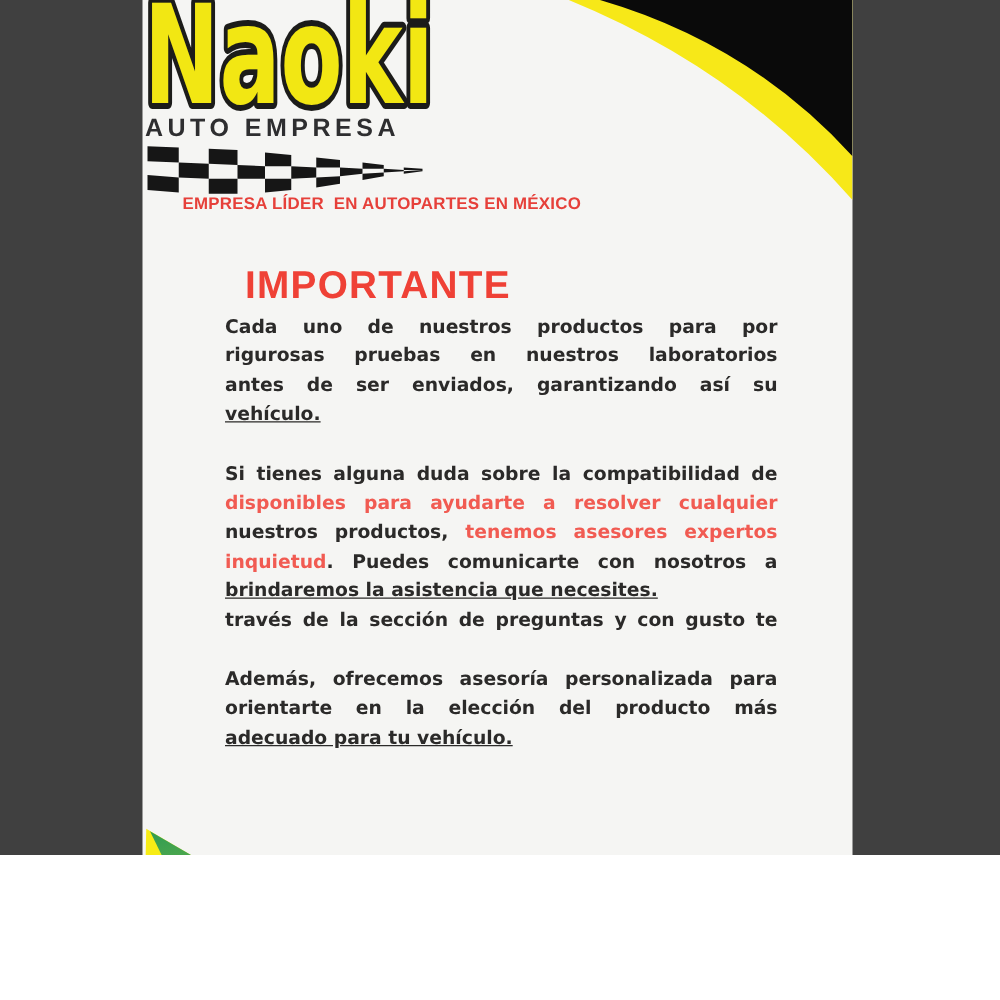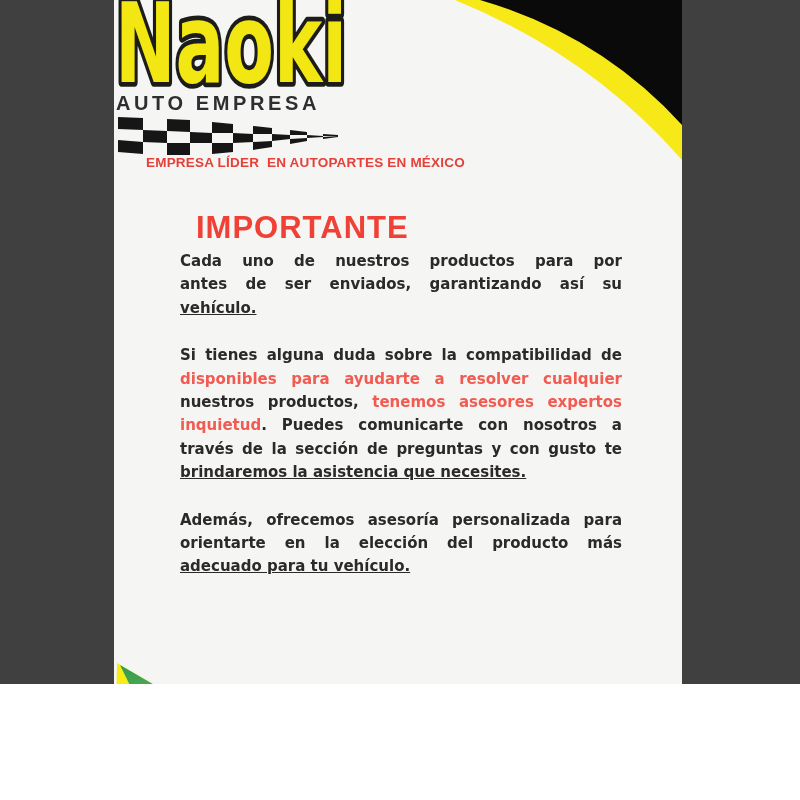--- a/index.html
+++ b/index.html
@@ -85,30 +85,31 @@
       </g>
     </svg>
 
     <div class="tagline">EMPRESA LÍDER  EN AUTOPARTES EN MÉXICO</div>
 
     <h1 class="heading">IMPORTANTE</h1>
 
     <div class="body-text">
         <div class="para">
           <div class="line"><span class="run">Cada uno de nuestros productos para por</span></div>
+          <div class="line"><span class="run">rigurosas pruebas en nuestros laboratorios</span></div>
           <div class="line"><span class="run">antes de ser enviados, garantizando así su</span></div>
           <div class="line last"><span class="run">vehículo.</span></div>
         </div>
         <div class="para">
           <div class="line"><span class="run">Si tienes alguna duda sobre la compatibilidad de</span></div>
           <div class="line"><span class="run red">disponibles para ayudarte a resolver cualquier</span></div>
           <div class="line"><span class="run">nuestros productos, </span><span class="run red">tenemos asesores expertos</span></div>
           <div class="line"><span class="run red">inquietud</span><span class="run">. Puedes comunicarte con nosotros a</span></div>
+          <div class="line last"><span class="run">brindaremos la asistencia que necesites.</span></div>
           <div class="line"><span class="run">través de la sección de preguntas y con gusto te</span></div>
-          <div class="line last"><span class="run">brindaremos la asistencia que necesites.</span></div>
         </div>
         <div class="para">
           <div class="line"><span class="run">Además, ofrecemos asesoría personalizada para</span></div>
           <div class="line"><span class="run">orientarte en la elección del producto más</span></div>
           <div class="line last"><span class="run">adecuado para tu vehículo.</span></div>
         </div>
       </div>
 
     <svg class="bottom-decor" width="568" height="160" viewBox="0 0 568 160">
       <defs>

